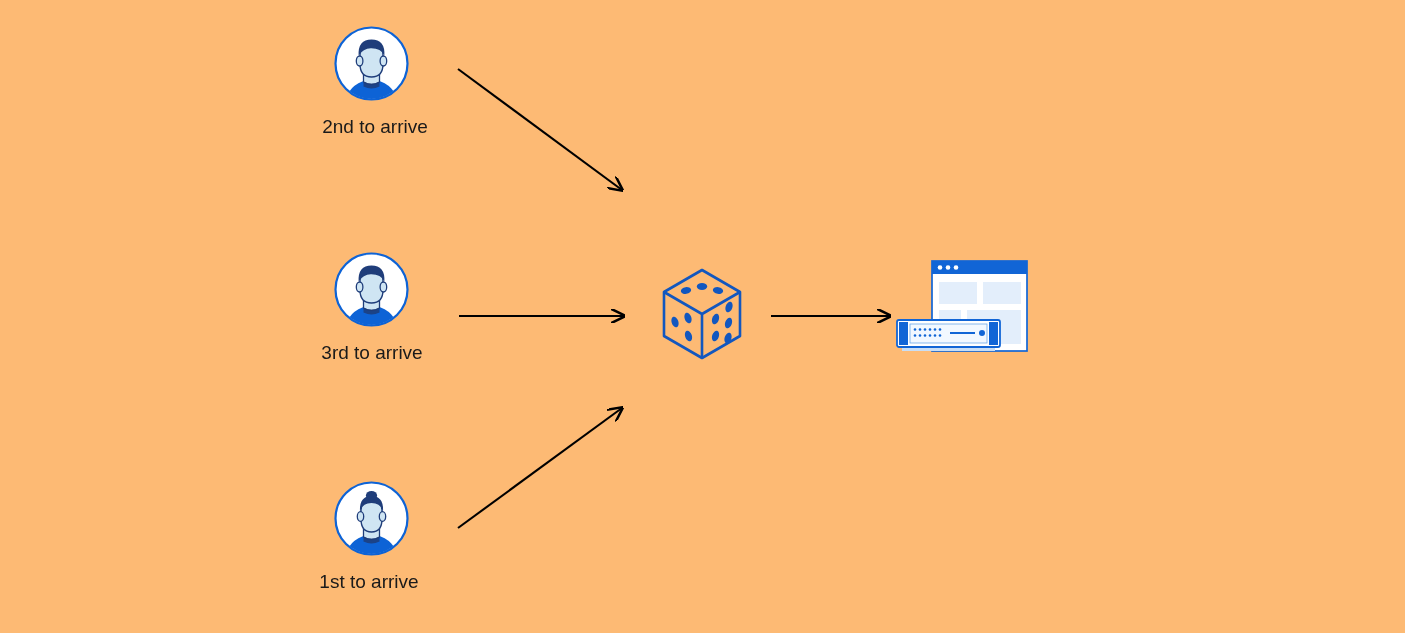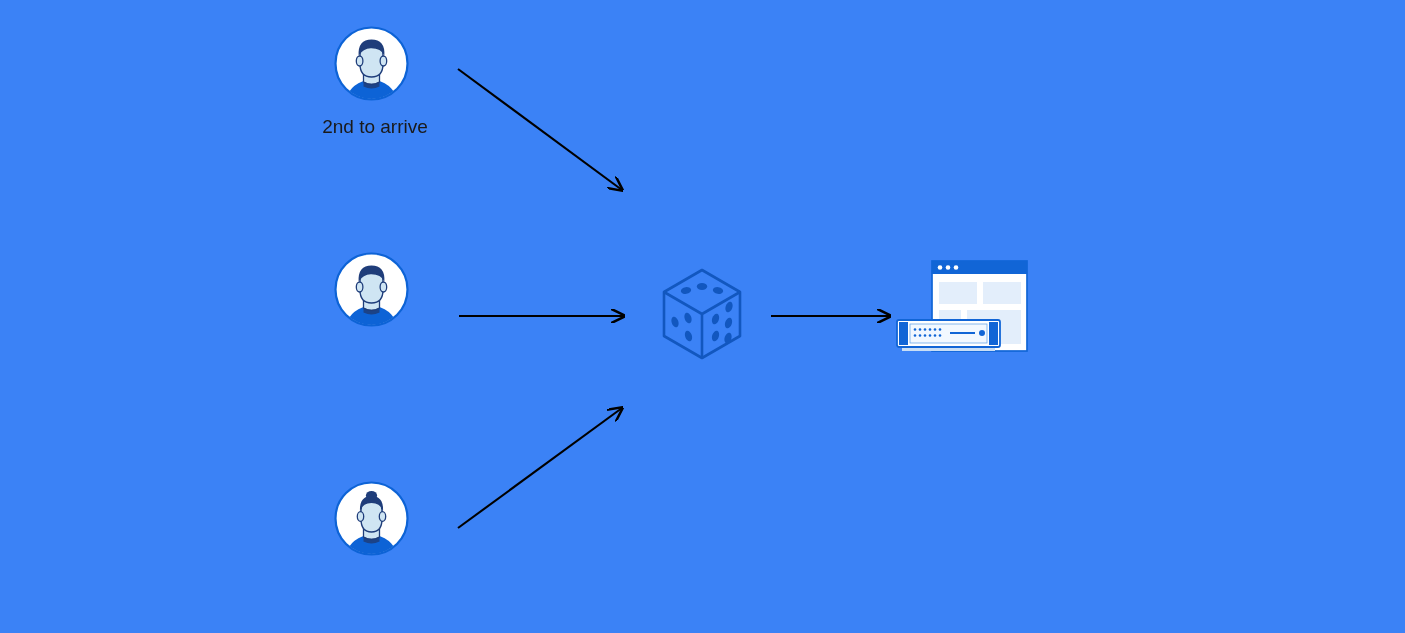--- a/index.html
+++ b/index.html
@@ -7,21 +7,21 @@
     padding: 0;
     background: #ffffff;
   }
   body {
     font-family: "Liberation Sans", sans-serif;
   }
   #canvas {
     position: relative;
     width: 1405px;
     height: 633px;
-    background: #3b82f6;
+    background: #fdba74;
     overflow: hidden;
   }
   .node-label {
     position: absolute;
     text-align: center;
     color: #1a1a1a;
     font-size: 19px;
     font-family: "Liberation Sans", sans-serif;
     white-space: nowrap;
     line-height: 1;
@@ -84,39 +84,41 @@
         <path d="M12 77 q4.5 -20 26.5 -22.5 q22 2.5 26.5 22.5 z" fill="#0d63d6"></path>
         <path d="M30.5 45 h16 v12 q-8 5 -16 0 z" fill="#cfe5f3" stroke="#1f3d7a" stroke-width="1.3"></path>
         <path d="M27 30 q0 -12 11.5 -12 q11.5 0 11.5 12 v9 q0 13 -11.5 13 q-11.5 0 -11.5 -13 z" fill="#cfe5f3" stroke="#1f3d7a" stroke-width="1.4"></path>
         <ellipse cx="26.6" cy="36" rx="3.3" ry="5" fill="#cfe5f3" stroke="#1f3d7a" stroke-width="1.3"></ellipse>
         <ellipse cx="50.4" cy="36" rx="3.3" ry="5" fill="#cfe5f3" stroke="#1f3d7a" stroke-width="1.3"></ellipse>
         <path d="M25.6 30.5 q-0.8 -16 12.9 -16 q13.7 0 12.9 16 q-3.5 -7.5 -13.6 -7.3 q-7.6 0.2 -12.2 7.3 z" fill="#1f3d7a"></path>
         <path d="M30.5 56.5 q8 4.5 16 0 l0 5 q-8 4 -16 0 z" fill="#1f3d7a" opacity="0.85"></path>
       </g>
     </svg>
   </div>
+  <div class="node-label" style="left:272px; top:343px; width:200px;">3rd to arrive</div>
 
   <div class="icon-wrap" style="left:333px; top:480px;">
     <svg width="77" height="77" viewBox="0 0 77 77">
       <circle cx="38.5" cy="38.5" r="36" fill="#ffffff" stroke="#0d63d6" stroke-width="2.2"></circle>
       <clipPath id="cl3">
           <circle cx="38.5" cy="38.5" r="35.4"></circle>
         </clipPath>
       <g clip-path="url(#cl3)">
         <path d="M12 77 q4.5 -20 26.5 -22.5 q22 2.5 26.5 22.5 z" fill="#0d63d6"></path>
         <path d="M30.5 45 h16 v12 q-8 5 -16 0 z" fill="#cfe5f3" stroke="#1f3d7a" stroke-width="1.3"></path>
         <path d="M28 31 q0 -11.5 10.5 -11.5 q10.5 0 10.5 11.5 v8 q0 13 -10.5 13 q-10.5 0 -10.5 -13 z" fill="#cfe5f3" stroke="#1f3d7a" stroke-width="1.4"></path>
         <ellipse cx="27.5" cy="36.5" rx="3.2" ry="4.8" fill="#cfe5f3" stroke="#1f3d7a" stroke-width="1.3"></ellipse>
         <ellipse cx="49.5" cy="36.5" rx="3.2" ry="4.8" fill="#cfe5f3" stroke="#1f3d7a" stroke-width="1.3"></ellipse>
         <path d="M27 32 q-1 -16 11.5 -16 q12.5 0 11.5 16 q-2 -9 -11.5 -9 q-9.5 0 -11.5 9 z" fill="#1f3d7a"></path>
         <ellipse cx="38.5" cy="15.5" rx="5.6" ry="4.6" fill="#1f3d7a"></ellipse>
         <path d="M30.5 56.5 q8 4.5 16 0 l0 5 q-8 4 -16 0 z" fill="#1f3d7a" opacity="0.85"></path>
       </g>
     </svg>
   </div>
+  <div class="node-label" style="left:269px; top:572px; width:200px;">1st to arrive</div>
 
   <div class="icon-wrap" style="left:658px; top:266px;">
     <svg width="88" height="96" viewBox="0 0 88 96">
       <g fill="none" stroke="#1257bf" stroke-width="2.6" stroke-linejoin="round">
         <path d="M44 4 L82 26 L82 70 L44 92 L6 70 L6 26 Z"></path>
         <path d="M44 48 L82 26 M44 48 L6 26 M44 48 L44 92"></path>
       </g>
 
       <g fill="#1257bf">
         <ellipse cx="28" cy="24.5" rx="5.2" ry="3.4" transform="rotate(-8 28 24.5)"></ellipse>

